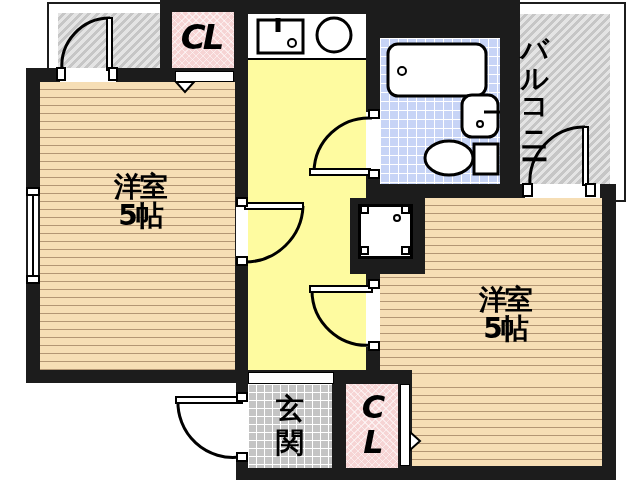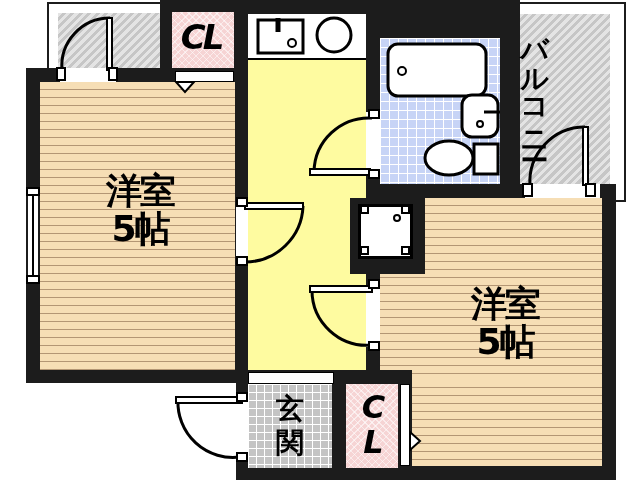--- a/index.html
+++ b/index.html
@@ -36,21 +36,21 @@
     background-color:#c4c4c4;
     background-image:
       repeating-linear-gradient(to right, #ffffff 0px, #ffffff 1px, transparent 1px, transparent 8px),
       repeating-linear-gradient(to bottom, #ffffff 0px, #ffffff 1px, transparent 1px, transparent 8px);
   }
   .opening { position:absolute; background:#ffffff; }
   .label {
     position:absolute; font-weight:bold; color:#000; text-align:center;
     font-family:"DejaVu Sans", sans-serif; line-height:1.05;
   }
-  .room-label { font-size:36px; letter-spacing:-2px; }
+  .room-label { font-size:28px; letter-spacing:-2px; }
   .cl-label { font-size:34px; font-style:italic; font-weight:bold; letter-spacing:-3px; }
   svg.overlay { position:absolute; left:0; top:0; }
 </style>
 </head>
 <body>
 
 <div class="abs" style="left:47px;top:2px;width:122px;height:70px;background:#fff;border:2px solid #1c1c1c;border-bottom:none;"></div>
 <div class="floor-hatch" style="left:58px;top:13px;width:102px;height:57px;"></div>
 
 <div class="wall" style="left:26px;top:68px;width:222px;height:315px;"></div>

